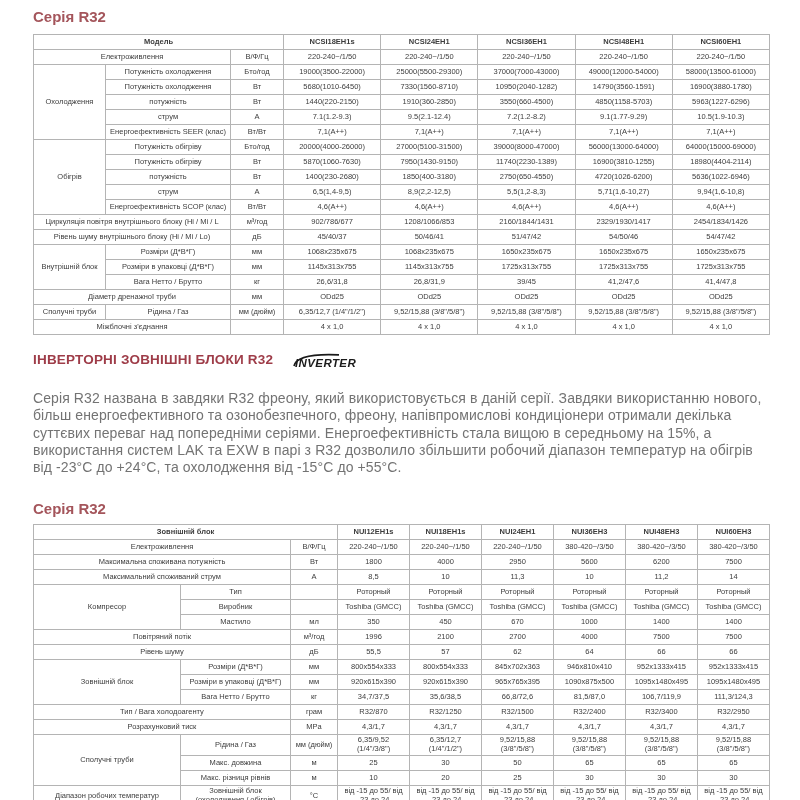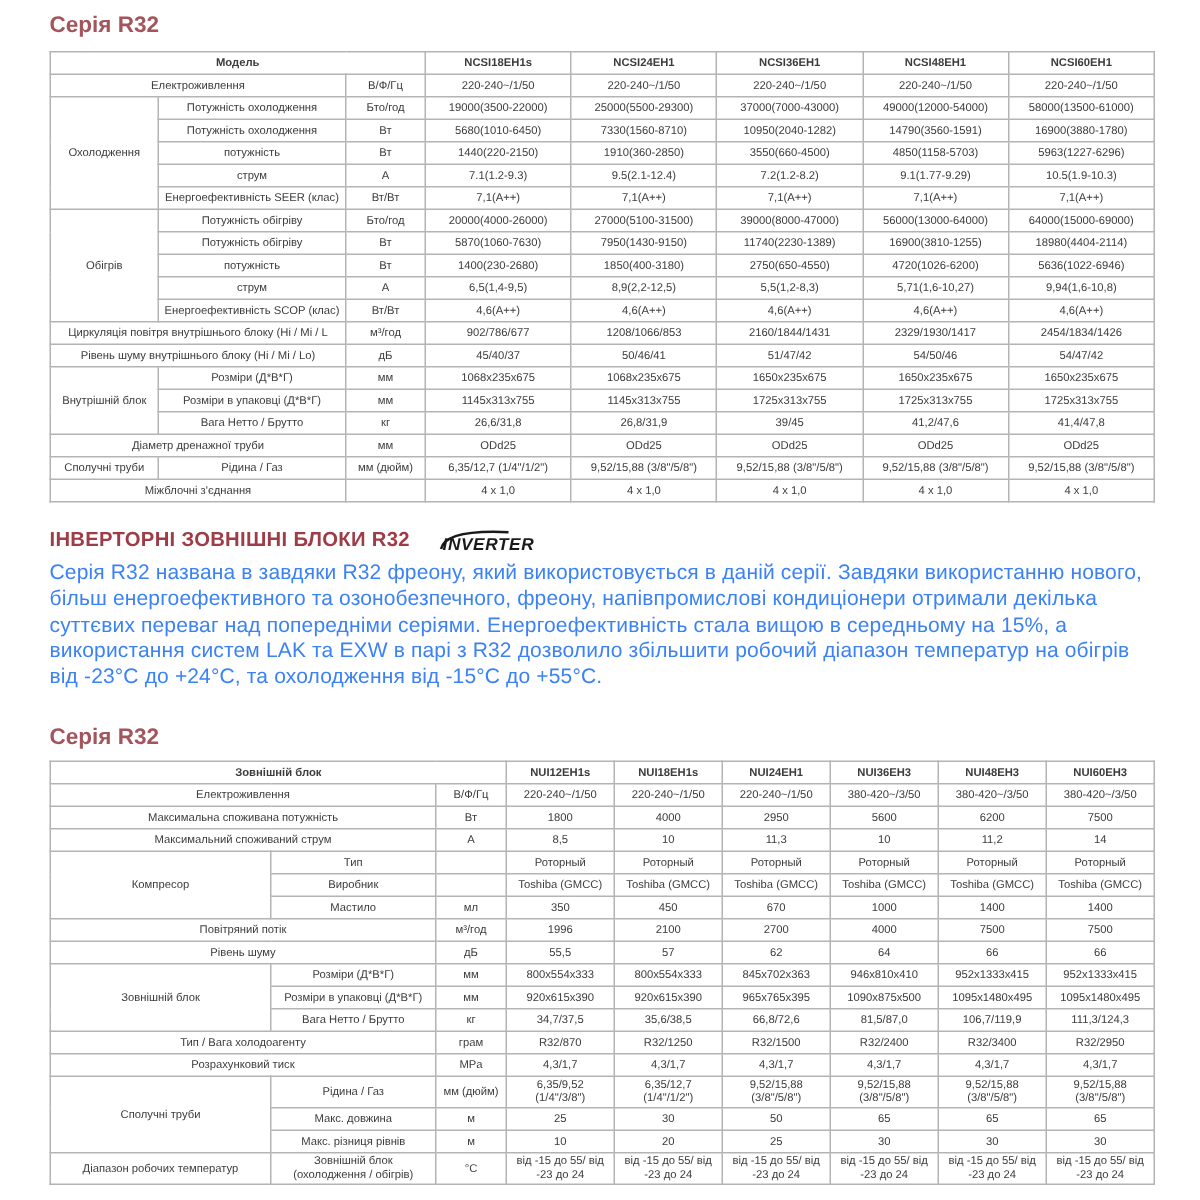--- a/index.html
+++ b/index.html
@@ -7,21 +7,21 @@
   .page{padding:6px 30px 0 33px;}
   h1.series{font-size:15px;font-weight:700;color:#a4555b;margin:2px 0 9px 0;}
   h1.series2{font-size:15px;font-weight:700;color:#a4555b;margin:24px 0 7px 0;}
   table.spec{border-collapse:collapse;table-layout:fixed;width:737px;font-size:7.5px;color:#3c3c3c;}
   table.spec td{border:1px solid #b4b4b4;padding:1px 3px;height:12px;line-height:1.18;vertical-align:middle;}
   td.lab{text-align:center;white-space:pre;overflow:hidden;}
   td.val{text-align:center;white-space:pre-line;overflow:hidden;}
   .b{font-weight:700;}
   .section-head{margin-top:17px;display:flex;gap:16px;}
   h2.inv{font-size:13.5px;font-weight:700;color:#9e3c48;margin:0;letter-spacing:.2px;}
-  p.desc{margin:2px 0 0 0;font-size:14px;line-height:17.3px;color:#3b82f6;width:737px;letter-spacing:.1px;}
+  p.desc{margin:19px 0 0 0;font-size:14px;line-height:17.3px;color:#737373;width:737px;letter-spacing:.1px;}
   svg.logo{display:block;}
 </style>
 </head>
 <body>
 
 <div class="page">
 
   <h1 class="series">Серія R32</h1>
 
   <table class="spec" id="indoor-table">

